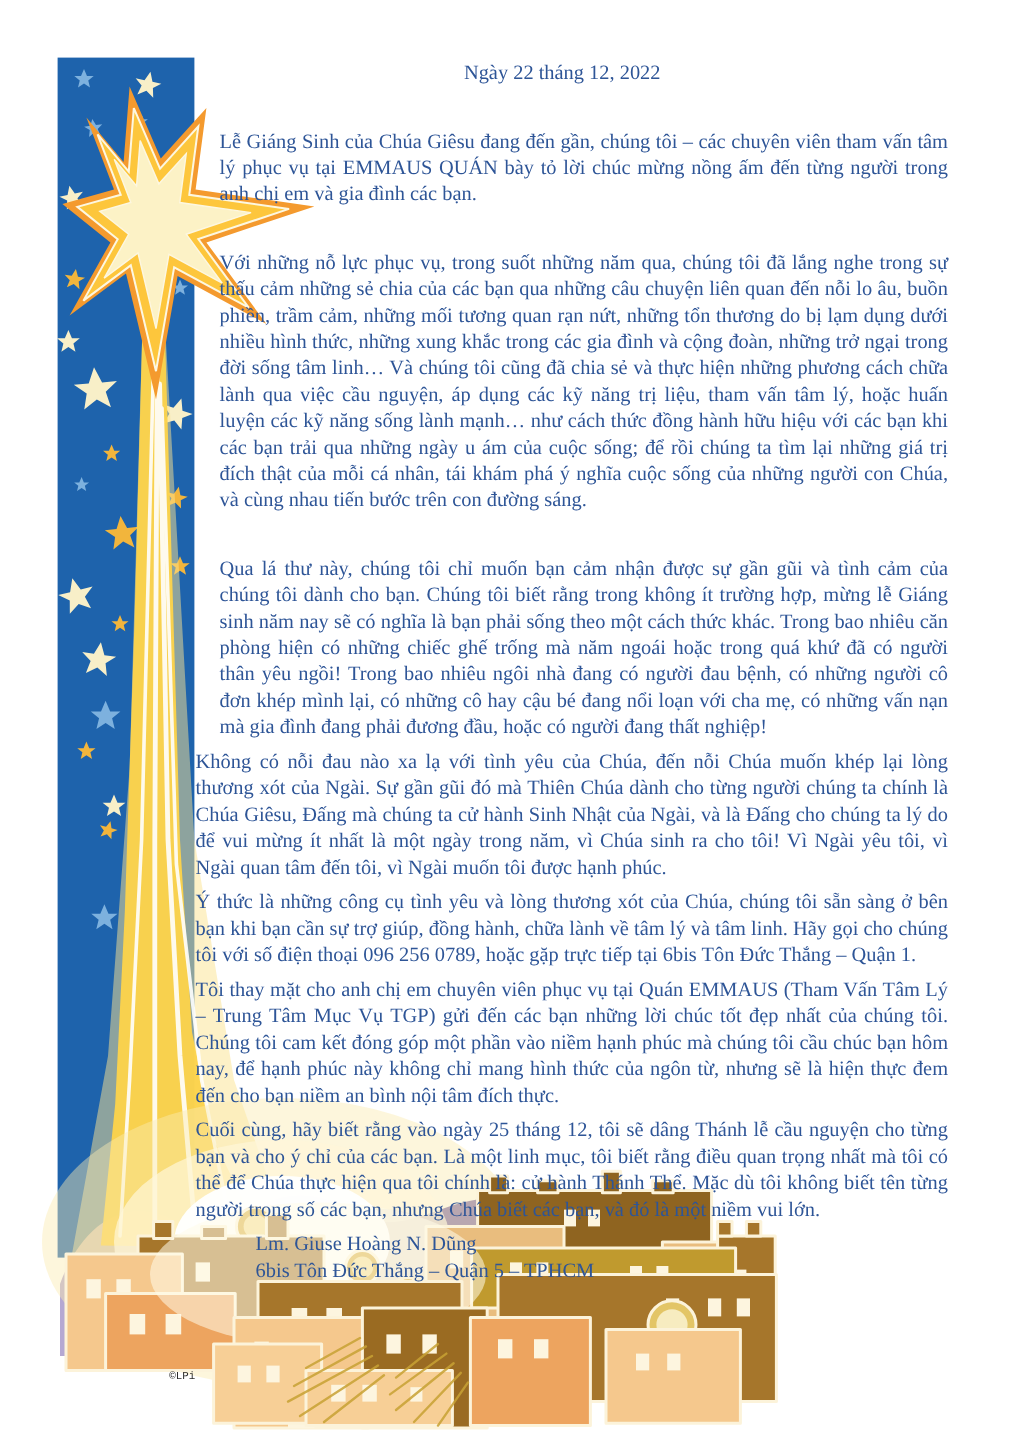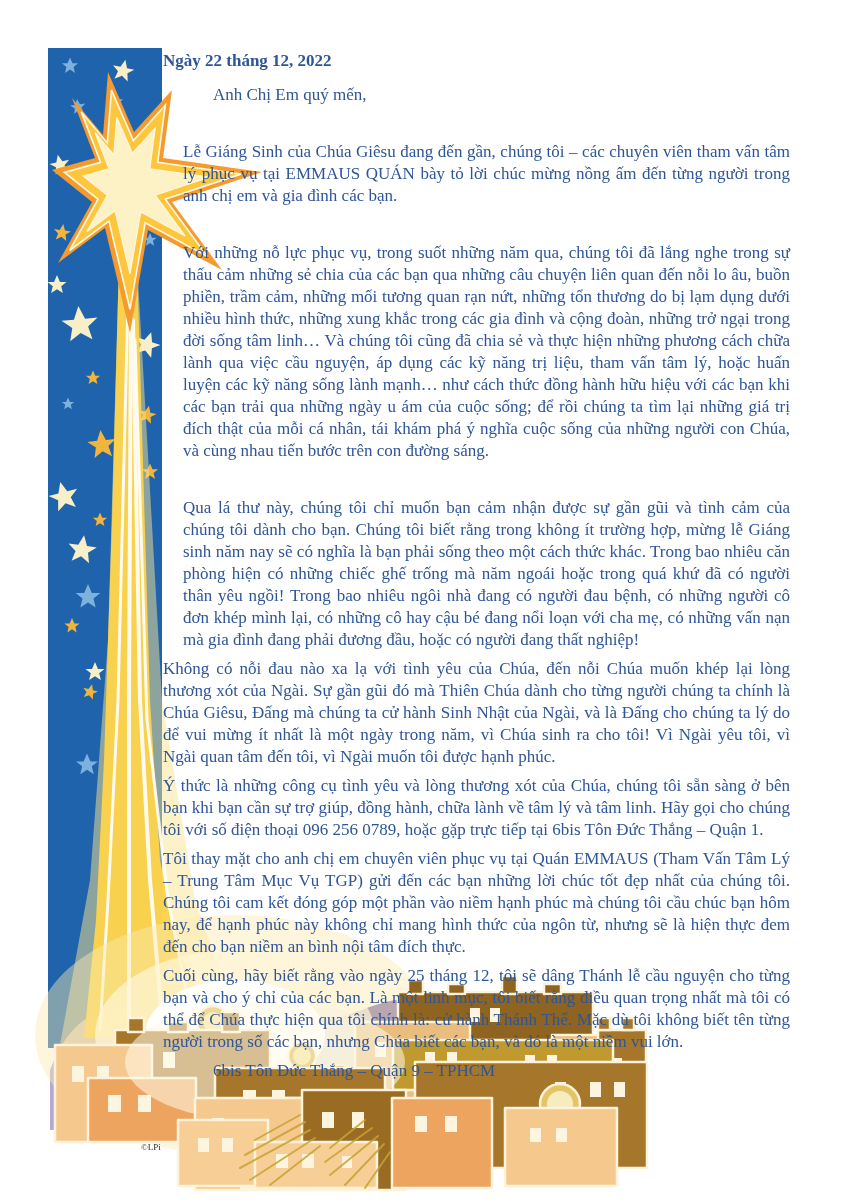--- a/index.html
+++ b/index.html
@@ -6,28 +6,28 @@
   body{
     width:848px;height:1200px;position:relative;overflow:hidden;
     background:#ffffff;
     font-family:"Liberation Serif","DejaVu Serif",serif;
   }
   .artwork{position:absolute;left:0;top:0;z-index:1;}
   .letter{
     position:absolute;left:163px;top:50px;width:627px;z-index:2;
     font-size:17px;line-height:22px;color:#2e5597;text-align:justify;
   }
-  .date{text-align:left;padding-right:16px;margin-bottom:12px;font-weight:bold;}
+  .date{text-align:center;padding-right:16px;margin-bottom:28px;}
   .salutation{padding-left:50px;margin-bottom:9px;}
   .letter p{margin:0 0 7px 0;}
   .letter p.wrap-offset{padding-left:20px;margin-top:35px;}
   .signature{padding-left:50px;margin-top:3px;}
   .credit{
     position:absolute;left:141px;top:1142px;z-index:3;
-    font-family:Liberation Serif, serif;
+    font-family:Liberation Mono, monospace;
     font-size:9px;color:#2b2b2b;
   }
 </style>
 </head>
 <body>
 
 <svg class="artwork" width="848" height="1200" viewBox="0 0 848 1200">
   <defs>
     <path id="s5" d="M0,-10 L2.94,-3.09 L9.51,-3.09 L4.19,1.18 L5.88,8.09 L0,4.2 L-5.88,8.09 L-4.19,1.18 L-9.51,-3.09 L-2.94,-3.09 Z"></path>
   </defs>
@@ -184,26 +184,26 @@
     <path d="M365,1120 L330,1148"></path>
       <path d="M372,1128 L325,1162"></path>
       <path d="M378,1136 L330,1175"></path>
     <path d="M384,1144 L345,1185"></path>
       <path d="M390,1152 L365,1188"></path>
   </g>
 </svg>
 
 <div class="letter">
   <div class="date">Ngày 22 tháng 12, 2022</div>
-  <div class="salutation">Anh Chị Em quý mến,</div>
   <p class="wrap-offset">Lễ Giáng Sinh của Chúa Giêsu đang đến gần, chúng tôi – các chuyên viên tham vấn tâm lý phục vụ tại EMMAUS QUÁN bày tỏ lời chúc mừng nồng ấm đến từng người trong anh chị em và gia đình các bạn.</p>
   <p class="wrap-offset">Với những nỗ lực phục vụ, trong suốt những năm qua, chúng tôi đã lắng nghe trong sự thấu cảm những sẻ chia của các bạn qua những câu chuyện liên quan đến nỗi lo âu, buồn phiền, trầm cảm, những mối tương quan rạn nứt, những tổn thương do bị lạm dụng dưới nhiều hình thức, những xung khắc trong các gia đình và cộng đoàn, những trở ngại trong đời sống tâm linh… Và chúng tôi cũng đã chia sẻ và thực hiện những phương cách chữa lành qua việc cầu nguyện, áp dụng các kỹ năng trị liệu, tham vấn tâm lý, hoặc huấn luyện các kỹ năng sống lành mạnh… như cách thức đồng hành hữu hiệu với các bạn khi các bạn trải qua những ngày u ám của cuộc sống; để rồi chúng ta tìm lại những giá trị đích thật của mỗi cá nhân, tái khám phá ý nghĩa cuộc sống của những người con Chúa, và cùng nhau tiến bước trên con đường sáng.</p>
   <p class="wrap-offset">Qua lá thư này, chúng tôi chỉ muốn bạn cảm nhận được sự gần gũi và tình cảm của chúng tôi dành cho bạn. Chúng tôi biết rằng trong không ít trường hợp, mừng lễ Giáng sinh năm nay sẽ có nghĩa là bạn phải sống theo một cách thức khác. Trong bao nhiêu căn phòng hiện có những chiếc ghế trống mà năm ngoái hoặc trong quá khứ đã có người thân yêu ngồi! Trong bao nhiêu ngôi nhà đang có người đau bệnh, có những người cô đơn khép mình lại, có những cô hay cậu bé đang nổi loạn với cha mẹ, có những vấn nạn mà gia đình đang phải đương đầu, hoặc có người đang thất nghiệp!</p>
   <p>Không có nỗi đau nào xa lạ với tình yêu của Chúa, đến nỗi Chúa muốn khép lại lòng thương xót của Ngài. Sự gần gũi đó mà Thiên Chúa dành cho từng người chúng ta chính là Chúa Giêsu, Đấng mà chúng ta cử hành Sinh Nhật của Ngài, và là Đấng cho chúng ta lý do để vui mừng ít nhất là một ngày trong năm, vì Chúa sinh ra cho tôi! Vì Ngài yêu tôi, vì Ngài quan tâm đến tôi, vì Ngài muốn tôi được hạnh phúc.</p>
   <p>Ý thức là những công cụ tình yêu và lòng thương xót của Chúa, chúng tôi sẵn sàng ở bên bạn khi bạn cần sự trợ giúp, đồng hành, chữa lành về tâm lý và tâm linh. Hãy gọi cho chúng tôi với số điện thoại 096 256 0789, hoặc gặp trực tiếp tại 6bis Tôn Đức Thắng – Quận 1.</p>
   <p>Tôi thay mặt cho anh chị em chuyên viên phục vụ tại Quán EMMAUS (Tham Vấn Tâm Lý – Trung Tâm Mục Vụ TGP) gửi đến các bạn những lời chúc tốt đẹp nhất của chúng tôi. Chúng tôi cam kết đóng góp một phần vào niềm hạnh phúc mà chúng tôi cầu chúc bạn hôm nay, để hạnh phúc này không chỉ mang hình thức của ngôn từ, nhưng sẽ là hiện thực đem đến cho bạn niềm an bình nội tâm đích thực.</p>
   <p>Cuối cùng, hãy biết rằng vào ngày 25 tháng 12, tôi sẽ dâng Thánh lễ cầu nguyện cho từng bạn và cho ý chỉ của các bạn. Là một linh mục, tôi biết rằng điều quan trọng nhất mà tôi có thể để Chúa thực hiện qua tôi chính là: cử hành Thánh Thể. Mặc dù tôi không biết tên từng người trong số các bạn, nhưng Chúa biết các bạn, và đó là một niềm vui lớn.</p>
   <div class="signature">
-    <div>6bis Tôn Đức Thắng – Quận 9 – TPHCM</div>
+    <div>Lm. Giuse Hoàng N. Dũng</div>
+    <div>6bis Tôn Đức Thắng – Quận 5 – TPHCM</div>
   </div>
 </div>
 
 <div class="credit">©LPi</div>
 
 </body></html>

